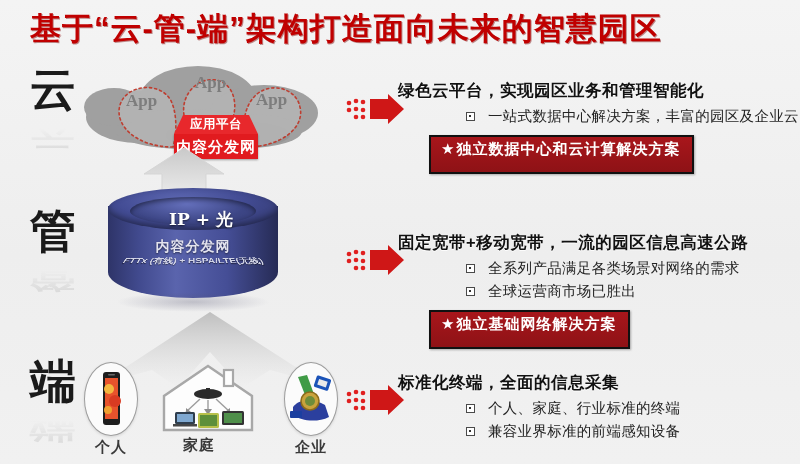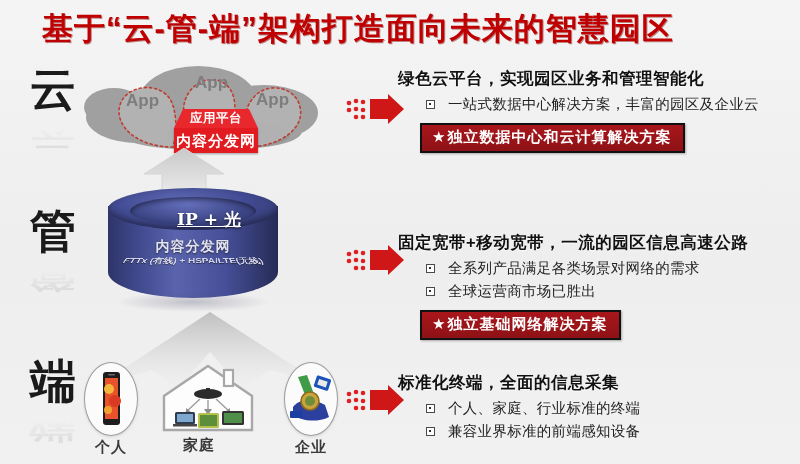--- a/index.html
+++ b/index.html
@@ -12,21 +12,20 @@
   }
   #slide{position:absolute;inset:0;background:linear-gradient(180deg,#f4f4f4 0%,#eeeeee 55%,#f1f1f1 100%);}
 
   
   .title{
     position:absolute;left:30px;top:8px;width:740px;
     font-size:31px;font-weight:bold;letter-spacing:1px;
     color:#c00000;
     text-shadow:1px 1px 0 rgba(120,0,0,.45);
     white-space:nowrap;
-    margin-left:12px;
   }
 
   
   .bigchar{
     position:absolute;left:22px;width:62px;
     font-family:"DejaVu Serif","Liberation Serif",serif;
     font-size:46px;font-weight:bold;color:#1a1a1a;
     text-align:center;line-height:1;
   }
   .bigchar .refl{
@@ -37,27 +36,27 @@
   }
   #char-cloud{top:66px;}
   #char-pipe{top:208px;}
   #char-term{top:358px;}
 
   
   .cloudwrap{position:absolute;left:78px;top:55px;width:268px;height:105px;}
   .cloud-svg{position:absolute;left:0;top:0;}
   .app-label{
     position:absolute;color:#7d7d7d;font-size:17px;font-weight:bold;
-    font-family:Liberation Sans, sans-serif;
+    font-family:Liberation Serif, serif;
   }
   #app-left{left:48px;top:36px;}
   #app-mid{left:117px;top:18px;}
   #app-right{left:178px;top:35px;}
 
-  .dc-box{position:absolute;left:96px;top:54px;width:84px;height:56px;}
+  .dc-box{position:absolute;left:96px;top:60px;width:84px;height:56px;}
   .dc-top{
     width:84px;height:19px;background:#e8282c;
     clip-path:polygon(9px 0,75px 0,84px 19px,0 19px);
     color:#fff;font-size:12.5px;font-weight:bold;text-align:center;
     line-height:19px;letter-spacing:.5px;
   }
   .dc-bot{
     width:84px;height:25px;background:#e11b1f;
     color:#fff;font-size:15px;font-weight:bold;text-align:center;
     line-height:25px;letter-spacing:1px;
@@ -82,25 +81,24 @@
   .cyl-inner{
     position:absolute;left:30px;top:9px;width:126px;height:28px;border-radius:50%;
     background:radial-gradient(ellipse at 45% 25%,#646fbb 0%,#3d4686 60%,#333a73 100%);
     box-shadow:inset 0 2px 5px rgba(0,0,0,.45);
   }
   .cyl-shadow{
     position:absolute;left:16px;top:104px;width:154px;height:20px;border-radius:50%;
     background:radial-gradient(ellipse,rgba(80,80,110,.30),rgba(255,255,255,0) 70%);
   }
   .cyl-t1{
-    position:absolute;left:16px;top:20px;width:186px;text-align:center;
+    position:absolute;left:8px;top:20px;width:186px;text-align:center;
     color:#ffffff;font-size:17px;font-weight:bold;
     font-family:"DejaVu Serif","Liberation Serif",serif;
     text-shadow:0 1px 2px rgba(0,0,0,.6);
-    text-decoration:underline;
   }
   .cyl-t2{
     position:absolute;left:0;top:50px;width:186px;text-align:center;
     color:#e3e3ee;font-size:14px;font-weight:bold;letter-spacing:1px;
     text-shadow:0 1px 2px rgba(0,0,0,.55);
   }
   .cyl-t3{
     position:absolute;left:0;top:66px;width:186px;text-align:center;
     color:#d2d4e6;font-size:10px;font-weight:bold;
     transform:perspective(90px) rotateX(42deg);
@@ -122,48 +120,49 @@
     position:relative;overflow:hidden;
     box-shadow:0 1px 3px rgba(0,0,0,.12);
   }
   .term-label{
     margin-top:2px;font-size:15px;color:#3a3a3a;font-weight:bold;
     letter-spacing:1px;
   }
 
   
   .block{position:absolute;left:398px;width:400px;}
-  #block-cloud{top:68px;}
+  #block-cloud{top:80px;}
   #block-pipe{top:232px;}
   #block-term{top:372px;}
 
   .blk-head{
     font-size:16.5px;font-weight:bold;color:#111;
     letter-spacing:.5px;white-space:nowrap;
     text-shadow:0 1px 0 rgba(255,255,255,.8);
   }
   .blk-bullets{margin:5px 0 0 28px;padding:0;list-style:none;}
   .blk-bullets li{
     font-size:14.5px;color:#242424;margin-bottom:4px;
     white-space:nowrap;position:relative;padding-left:22px;
     letter-spacing:.3px;
+    margin-left:40px;
   }
   .blk-bullets li .bsq{
     position:absolute;left:0;top:5px;width:7px;height:7px;
     border:1.5px solid #4a4a4a;background:#fff;
   }
   .blk-bullets li .bsq::after{
     content:"";position:absolute;left:1.5px;top:1.5px;width:2px;height:2px;background:#333;
   }
   .redbar{
-    display:inline-block;margin-top:5px;margin-left:22px;
+    display:inline-block;margin-top:5px;margin-left:31px;
     background:linear-gradient(180deg,#a8161b 0%,#8e1216 100%);
     border:2px solid #111;
     color:#ffffff;font-size:15px;font-weight:bold;
-    padding:3px 12px 4px 10px;letter-spacing:1px;white-space:nowrap;
+    padding:3px 12px 13px 10px;letter-spacing:1px;white-space:nowrap;
     box-shadow:1px 1px 2px rgba(0,0,0,.3);
   }
   .redbar .star{margin-right:1px;}
 
   
   .rarrow{position:absolute;width:62px;height:34px;}
   #arrow-cloud{left:344px;top:92px;}
   #arrow-pipe{left:344px;top:243px;}
   #arrow-term{left:344px;top:383px;}
 </style>

